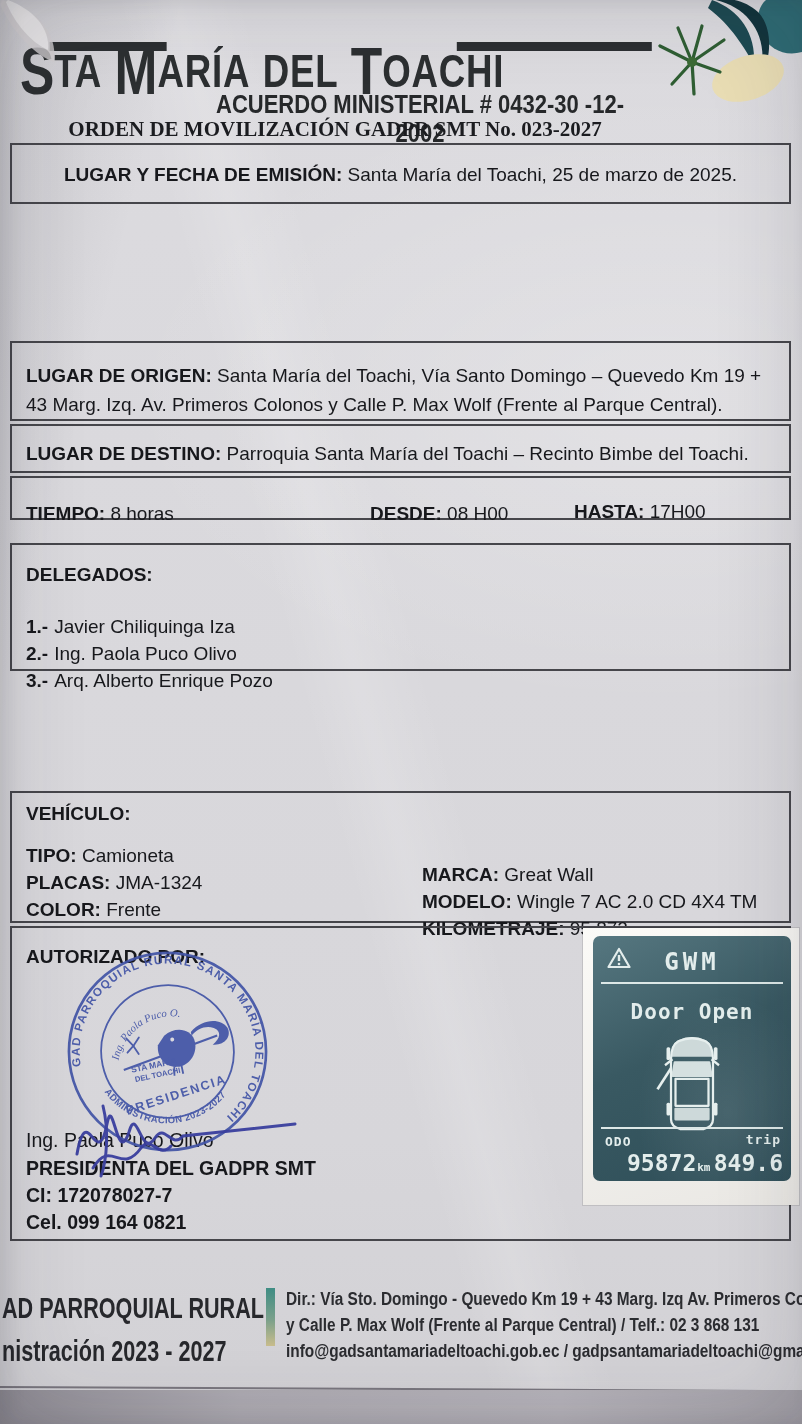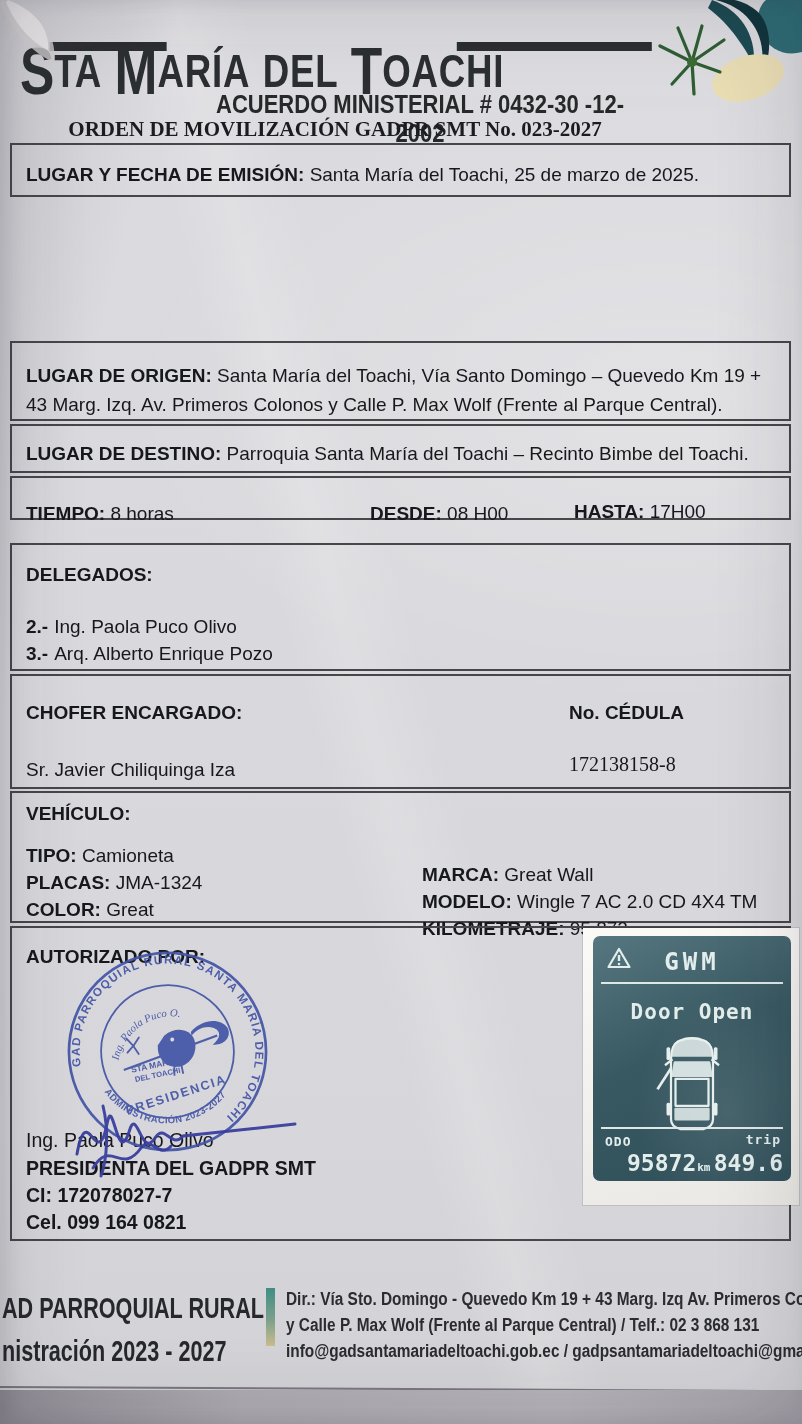--- a/index.html
+++ b/index.html
@@ -29,21 +29,21 @@
     letter-spacing:0;}
   .orden-title{position:absolute;left:55px;top:117px;width:560px;text-align:center;
     font-family:"Liberation Serif",serif;font-weight:bold;font-size:21px;color:#1b1c20;}
   
   .feather{position:absolute;left:0;top:0;z-index:1;}
   .bird{position:absolute;left:620px;top:0;z-index:1;}
   
   .box{position:absolute;left:10px;width:781px;border:2px solid #46464b;box-sizing:border-box;
     font-size:19px;line-height:29px;}
   .lbl{font-weight:bold;}
-  .b1{top:143px;height:54px;padding:15px 14px 0;}
+  .b1{top:143px;height:61px;padding:15px 14px 0;text-align:center;}
   .b2{top:202px;height:134px;padding:16px 14px 0;}
   .b3{top:341px;height:80px;padding:18px 14px 0;}
   .b4{top:424px;height:49px;padding:13px 14px 0;}
   .b5{top:476px;height:44px;padding:21px 14px 0;}
   .b6{top:543px;height:128px;padding:15px 14px 0;}
   .b7{top:674px;height:115px;padding:22px 14px 0;}
   .b8{top:791px;height:132px;padding:6px 14px 0;}
   .b9{top:926px;height:315px;padding:14px 14px 0;}
   .ghost{position:absolute;left:12px;top:94px;width:730px;height:22px;opacity:.18;
     background:linear-gradient(transparent,rgba(70,70,85,.5),transparent);filter:blur(2px);}
@@ -149,37 +149,32 @@
   <div class="box b5">
     <span class="lbl">TIEMPO:</span>
     <span>8 horas</span>
     <span class="abs" style="left:358px;top:21px;"><span class="lbl">DESDE:</span> <span>08 H00</span></span>
     <span class="abs" style="left:562px;top:19px;"><span class="lbl">HASTA:</span> <span>17H00</span></span>
   </div>
 
   <div class="box b6">
     <div class="lbl">DELEGADOS:</div>
     <div style="height:24px;"></div>
+    <div class="del-item"><b>1.-</b><span>Javier Chiliquinga Iza</span></div>
     <div class="del-item"><b>2.-</b><span>Ing. Paola Puco Olivo</span></div>
     <div class="del-item"><b>3.-</b><span>Arq. Alberto Enrique Pozo</span></div>
   </div>
 
-  <div class="box b7">
-    <span class="lbl">CHOFER ENCARGADO:</span>
-    <span class="lbl abs" style="left:557px;top:22px;">No. CÉDULA</span>
-    <div style="margin-top:28px;">Sr. Javier Chiliquinga Iza</div>
-    <span class="abs cedula-num" style="left:557px;top:74px;">172138158-8</span>
-  </div>
 
   <div class="box b8">
     <div class="lbl">VEHÍCULO:</div>
     <div style="height:14px;"></div>
     <div class="veh-row"><span class="lbl">TIPO:</span> <span>Camioneta</span></div>
     <div class="veh-row"><span class="lbl">PLACAS:</span> <span>JMA-1324</span></div>
-    <div class="veh-row"><span class="lbl">COLOR:</span> <span>Great</span></div>
+    <div class="veh-row"><span class="lbl">COLOR:</span> <span>Frente</span></div>
     <div class="veh-right">
       <div class="veh-row"><span class="lbl">MARCA:</span> <span>Great Wall</span></div>
       <div class="veh-row"><span class="lbl">MODELO:</span> <span>Wingle 7 AC 2.0 CD 4X4 TM</span></div>
       <div class="veh-row"><span class="lbl">KILOMETRAJE:</span> <span>95 872</span></div>
     </div>
   </div>
 
   <div class="box b9">
     <span class="lbl">AUTORIZADO POR:</span>
 

